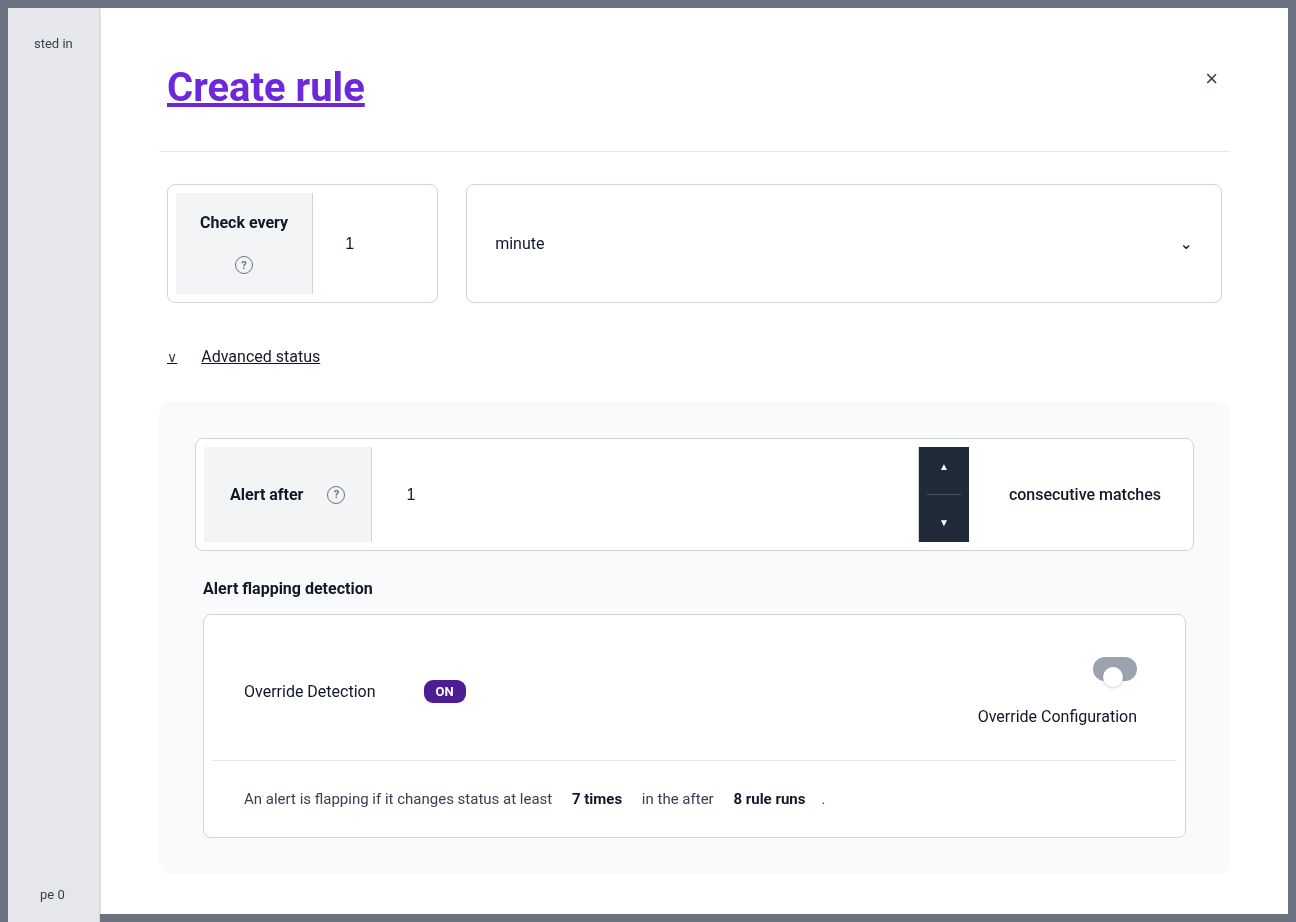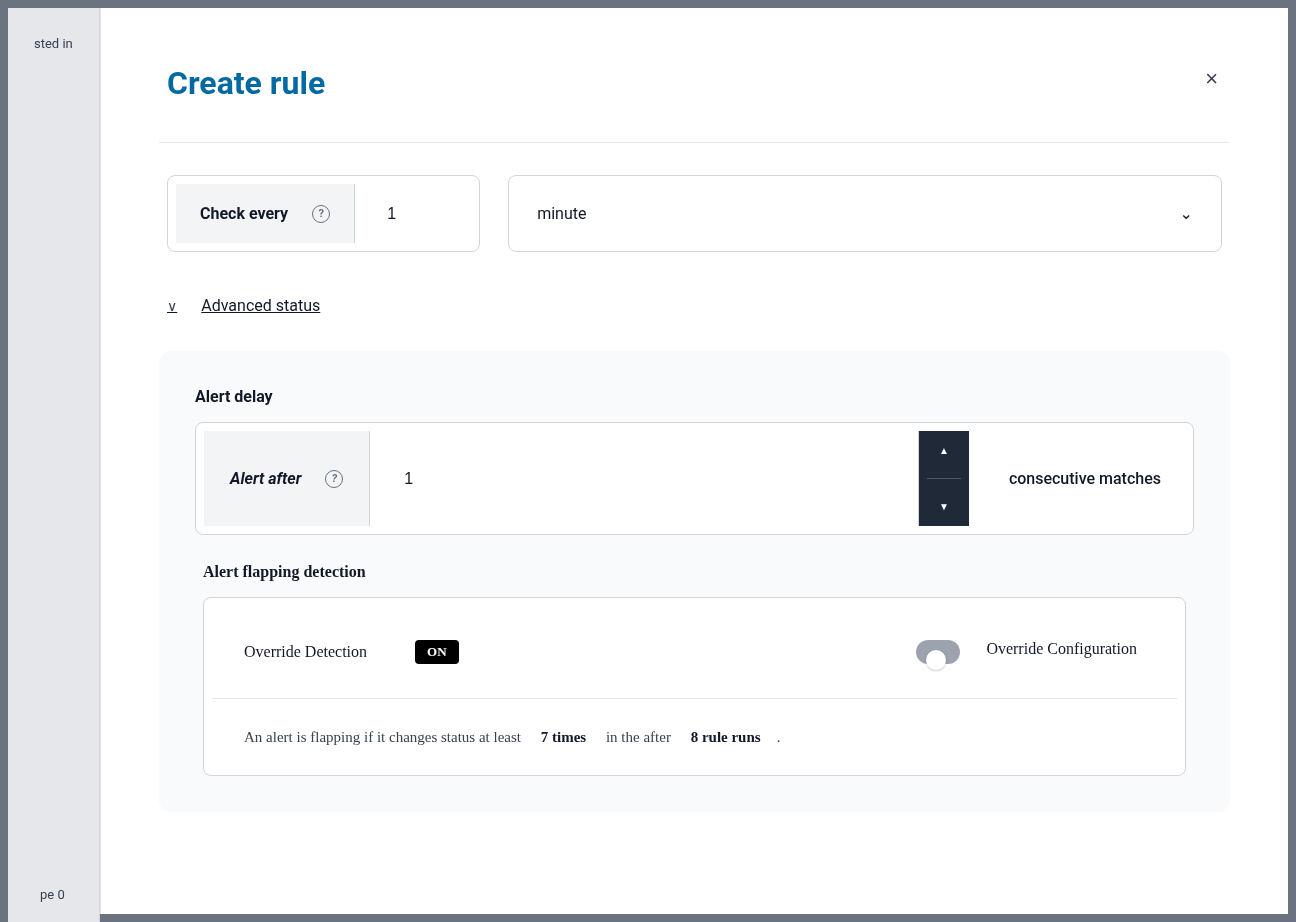--- a/index.html
+++ b/index.html
@@ -51,23 +51,24 @@
     }
 
     .modal-header {
       display: flex;
       justify-content: space-between;
       align-items: flex-start;
       margin-bottom: 32px;
     }
 
     .modal-title {
-      font-size: 32px;
-      font-weight: 700;
-      color: #0369a1;
+      font-size: 40px;
+      font-weight: 700;
+      color: #6d28d9;
+      text-decoration: underline;
     }
 
     .close-btn {
       background: none;
       border: none;
       cursor: pointer;
       padding: 4px;
       color: #374151;
       font-size: 22px;
       line-height: 1;
@@ -98,20 +99,21 @@
       display: flex;
       align-items: center;
       gap: 8px;
       background: #f3f4f6;
       border-right: 1px solid #d1d5db;
       padding: 12px 16px;
       font-weight: 700;
       font-size: 16px;
       color: #111827;
       white-space: nowrap;
+      flex-direction: column;
     }
 
     .check-every-number {
       border: none;
       padding: 12px 16px;
       font-size: 16px;
       color: #111827;
       width: 100px;
       outline: none;
       background: white;
@@ -177,21 +179,20 @@
       display: flex;
       align-items: center;
       gap: 8px;
       background: #f3f4f6;
       border-right: 1px solid #d1d5db;
       padding: 14px 18px;
       font-weight: 700;
       font-size: 16px;
       color: #111827;
       white-space: nowrap;
-      font-style: italic;
     }
 
     .alert-after-number {
       flex: 1;
       padding: 14px 18px;
       font-size: 16px;
       color: #111827;
       border: none;
       outline: none;
       background: white;
@@ -243,21 +244,20 @@
       justify-content: center;
       font-size: 11px;
       color: #6b7280;
       font-weight: 700;
       cursor: pointer;
     }
 
     
     .flapping-section {
       margin-top: 0;
-      font-family: Liberation Serif, serif;
     }
 
     .flapping-box {
       border: 1px solid #d1d5db;
       border-radius: 8px;
       background: white;
       overflow: hidden;
     }
 
     .flapping-top-row {
@@ -267,34 +267,35 @@
       padding: 18px 24px;
       border-bottom: 1px solid #e5e7eb;
     }
 
     .flapping-label {
       font-size: 16px;
       color: #111827;
     }
 
     .on-badge {
-      background: #000000;
+      background: #4c1d95;
       color: white;
       font-size: 13px;
       font-weight: 700;
       padding: 4px 12px;
-      border-radius: 4px;
+      border-radius: 9px;
       cursor: pointer;
     }
 
     .override-row {
       display: flex;
-      align-items: flex-start;
+      align-items: flex-end;
       gap: 10px;
       margin-left: auto;
+      flex-direction: column;
     }
 
     .toggle-switch {
       width: 44px;
       height: 24px;
       background: #9ca3af;
       border-radius: 12px;
       position: relative;
       cursor: pointer;
     }
@@ -362,21 +363,20 @@
     </div>
   </div>
 
   <div class="advanced-options-toggle">
     <span class="chevron-icon">∨</span>
     <span>Advanced status</span>
   </div>
 
   <div class="advanced-panel">
 
-    <div class="section-title">Alert delay</div>
 
     <div class="alert-delay-row">
       <div class="alert-after-label">
         <span>Alert after</span>
         <span class="help-icon">?</span>
       </div>
       <input class="alert-after-number" type="text" value="1" style="">
       <div class="stepper-btn">
         <button class="stepper-up">▲</button>
         <div class="stepper-divider"></div>

